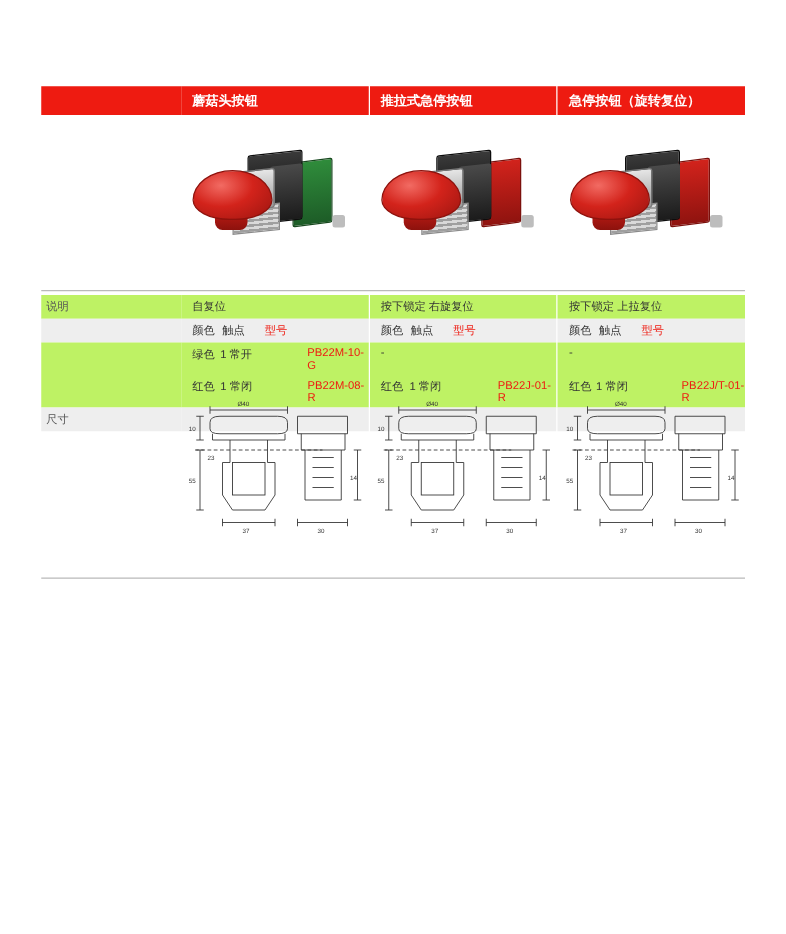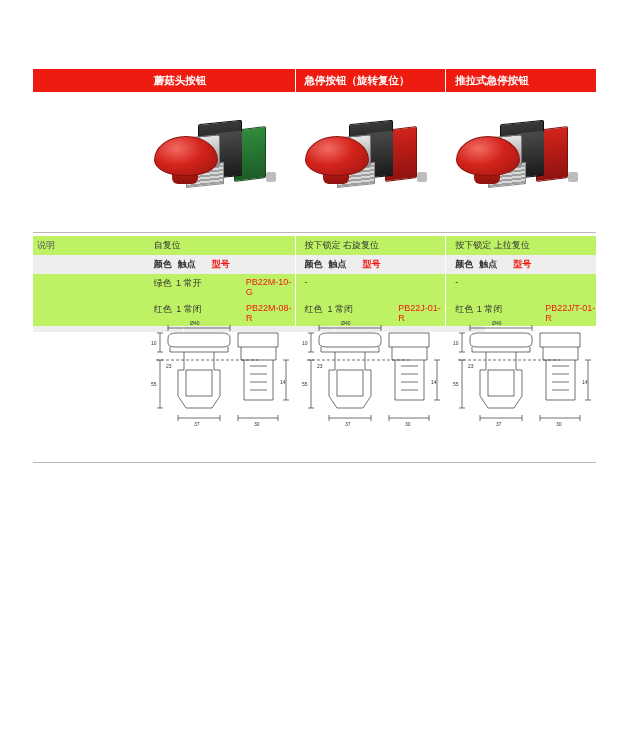--- a/index.html
+++ b/index.html
@@ -162,21 +162,21 @@
   }
   .spec-row .cell {
     width: 150px;
     box-sizing: border-box;
     padding: 3px 0 3px 9px;
     margin-right: 1px;
     color: #333333;
   }
   .spec-row .cell:last-child { margin-right: 0; }
   .spec-row.shaded .lbl,
-  .spec-row.shaded .cell { background: #eeeeee; font-weight: bold; }
+  .spec-row.shaded .cell { background: #eeeeee; }
   .spec-row.plain .lbl,
   .spec-row.plain .cell { background: #bef264; }
   .kv { display: flex; }
   .kv .k { width: 24px; }
   .kv .k2 { width: 34px; }
   .model { color: #ee1b11; }
   .pn { color: #ee1b11; margin-left: 38px; }
   .sz-row .lbl { color: #555555; }
 
   
@@ -208,22 +208,22 @@
   .rule.bottom { top: 462px; }
 </style>
 </head>
 <body>
 
 <div class="page">
 
   <div class="header-row">
     <div class="header-cell blank"></div>
     <div class="header-cell titled">蘑菇头按钮</div>
+    <div class="header-cell titled">推拉式急停按钮</div>
     <div class="header-cell titled">急停按钮（旋转复位）</div>
-    <div class="header-cell titled">推拉式急停按钮</div>
   </div>
 
   <div class="img-row">
 
     <div class="img-cell c1">
       <div class="photo">
         <div class="green-blk"></div>
         <div class="blk-body"></div>
         <div class="blk-body2"></div>
         <div class="thread"></div>
@@ -341,20 +341,21 @@
       <div class="cell">
         <div class="kv">
           <span class="k">红色</span>
           <span class="k2">1 常闭</span>
           <span class="pn">PB22J/T-01-R</span>
         </div>
       </div>
     </div>
 
     <div class="spec-row shaded sz-row">
+      <div class="lbl">尺寸</div>
       <div class="cell"></div>
       <div class="cell"></div>
       <div class="cell"></div>
     </div>
   </div>
 
   <div class="dims">
 
     <div class="dim-cell c1">
       <svg width="150" height="160" viewBox="0 0 150 160">

